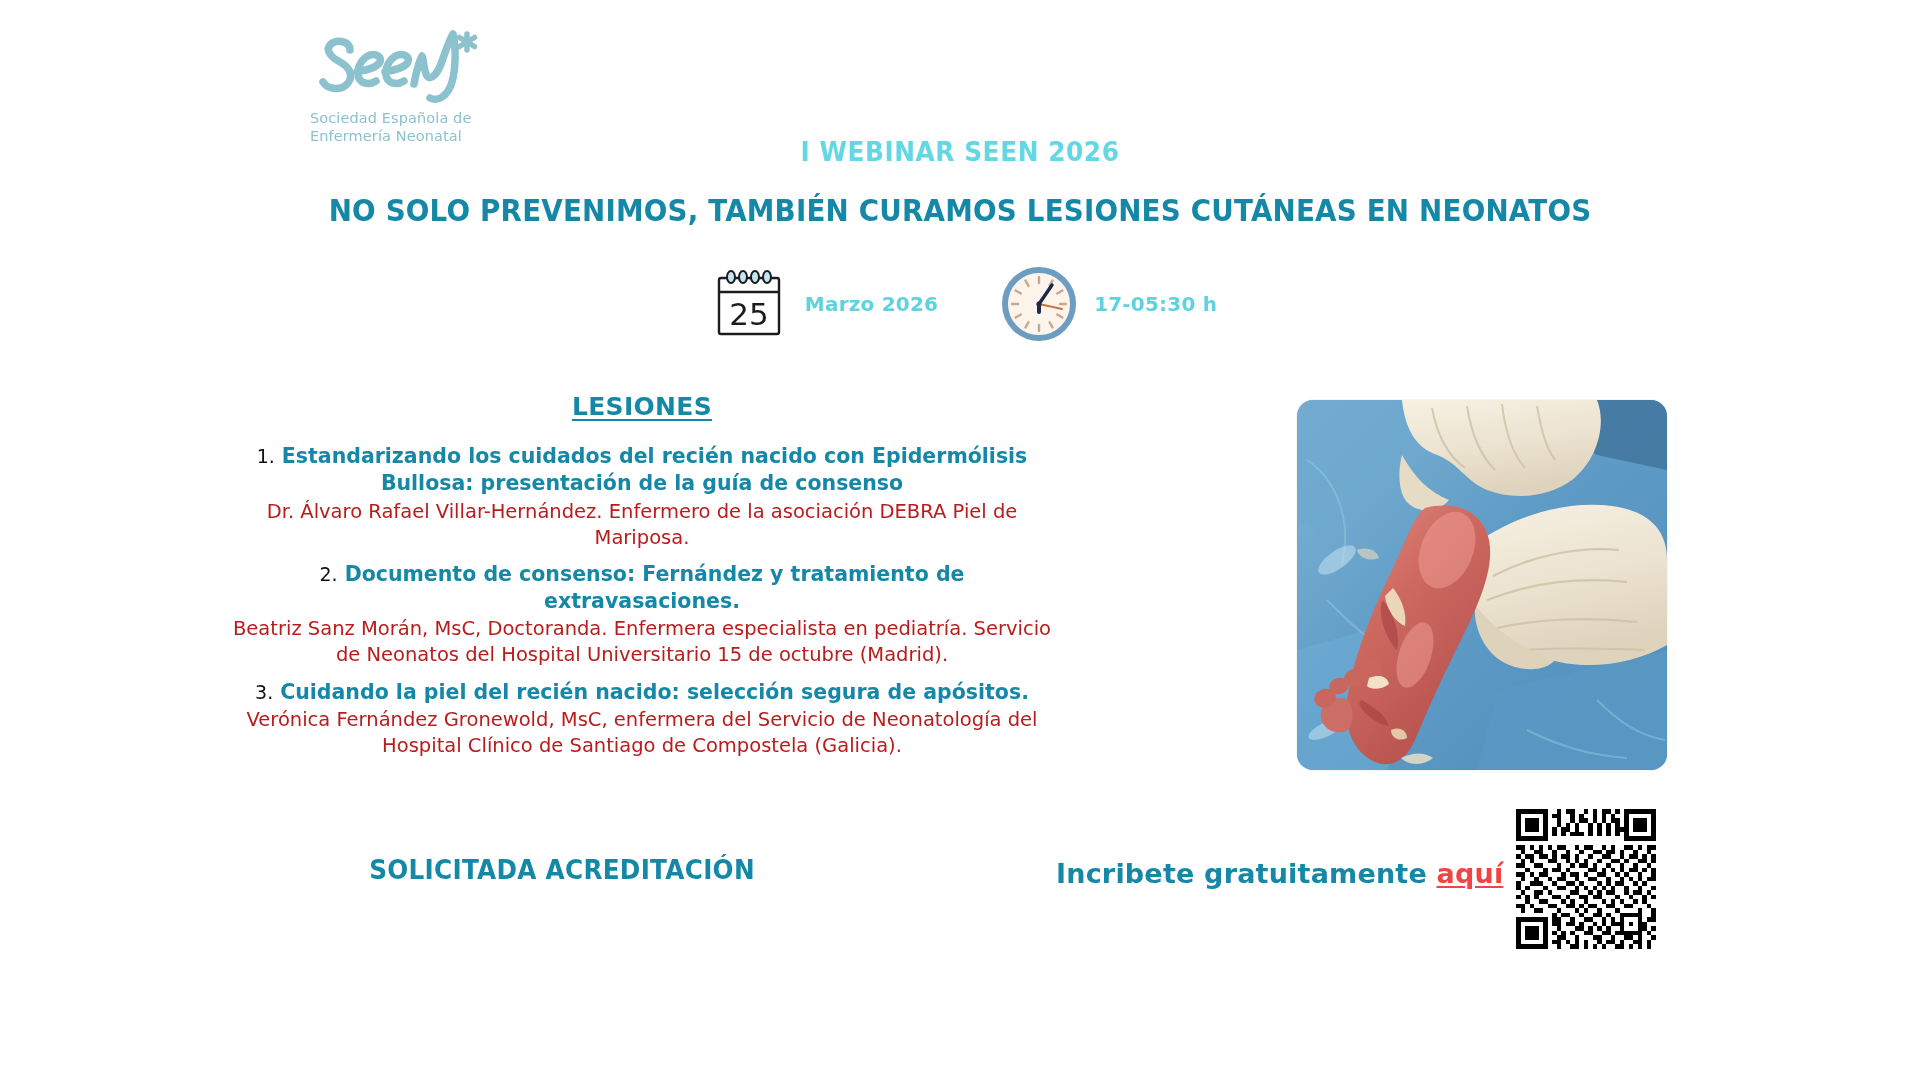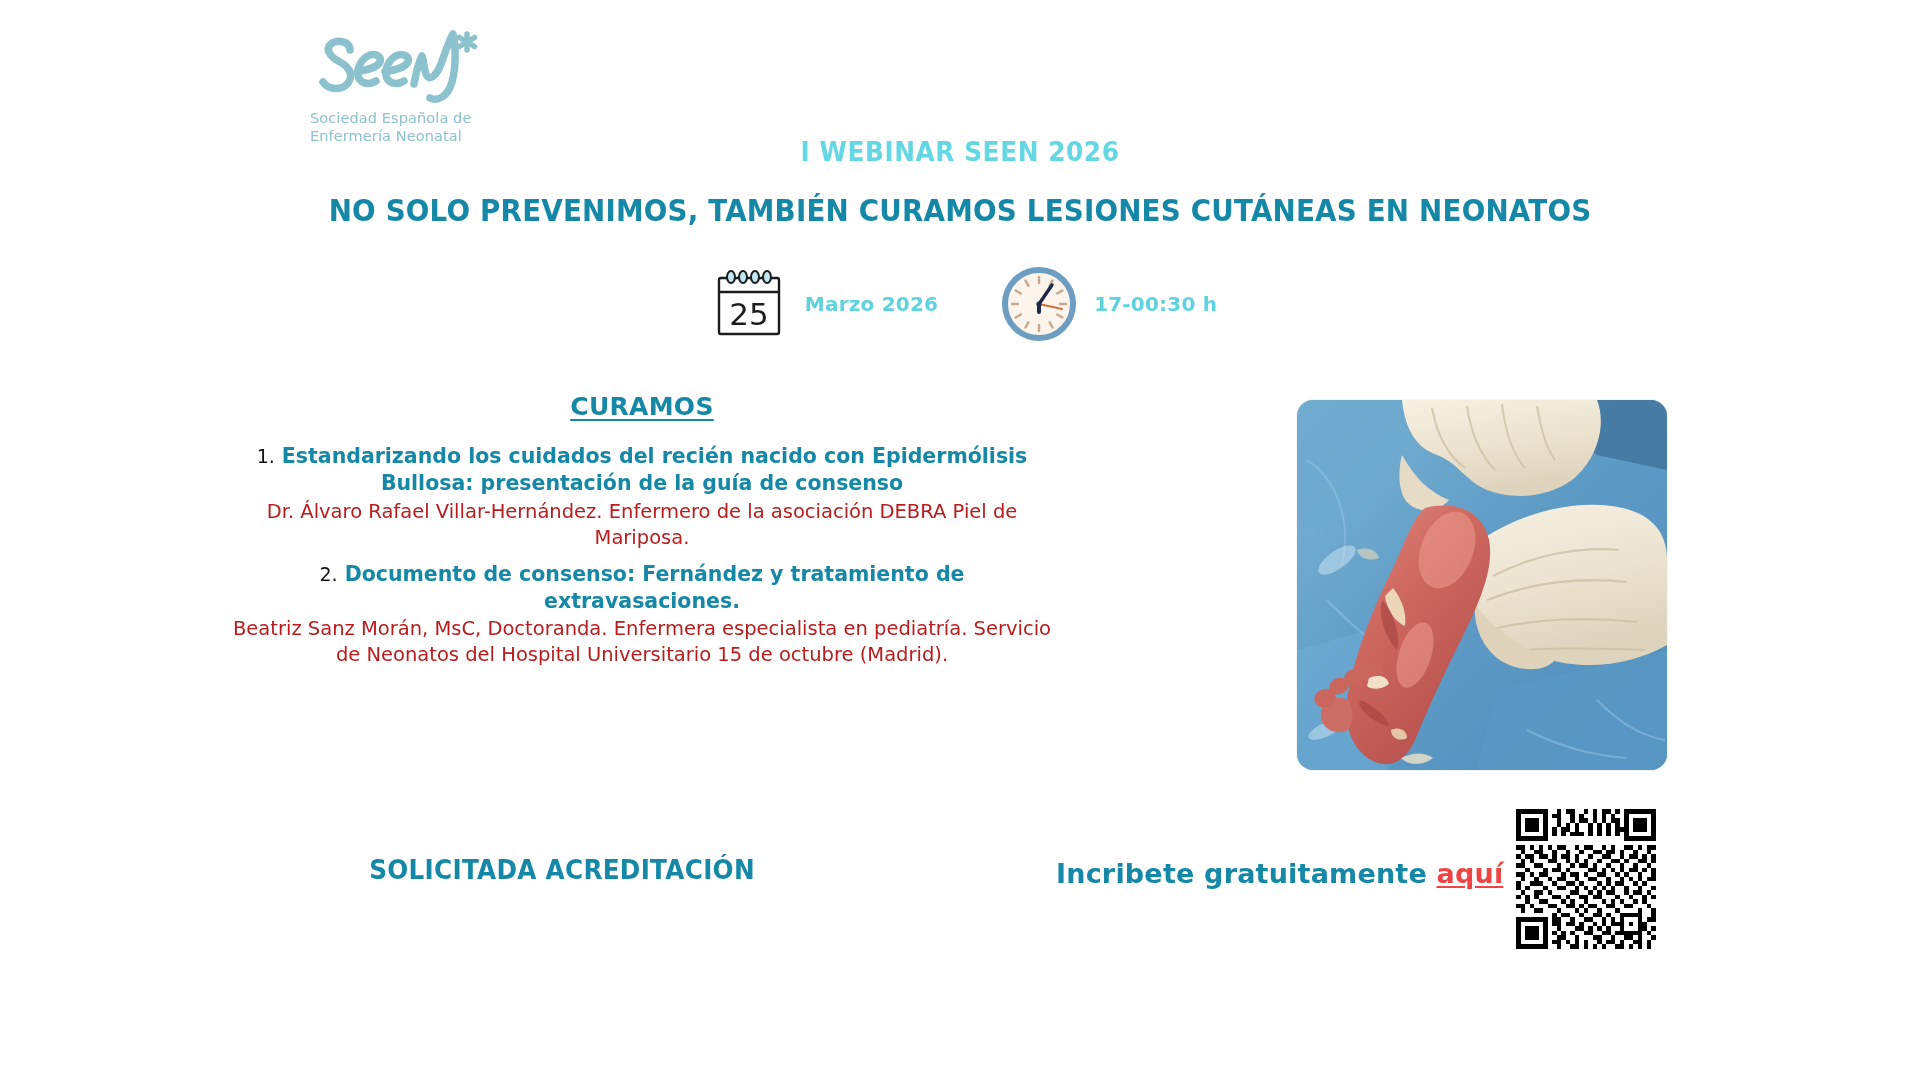--- a/index.html
+++ b/index.html
@@ -275,43 +275,49 @@
           <line x1="12" y1="39" x2="18" y2="39"></line>
           <line x1="15.6" y1="25.5" x2="20.8" y2="28.5"></line>
           <line x1="25.5" y1="15.6" x2="28.5" y2="20.8"></line>
         </g>
         <line x1="39" y1="39" x2="39" y2="47" stroke="#1b2a4a" stroke-width="4" stroke-linecap="round"></line>
         <line x1="39" y1="39" x2="52" y2="20" stroke="#1b2a4a" stroke-width="3.4" stroke-linecap="round"></line>
         <line x1="39" y1="39" x2="62" y2="44" stroke="#d2703a" stroke-width="1.8" stroke-linecap="round"></line>
         <circle cx="39" cy="39" r="2.6" fill="#1b2a4a"></circle>
       </svg>
       <span class="gap-c"></span>
-      <span class="meta-text">17-00:30 h</span>
+      <span class="meta-text">17-05:30 h</span>
     </div>
 
   </div>
 
   <div class="program">
-    <div class="program-title">CURAMOS</div>
+    <div class="program-title">LESIONES</div>
 
     <ul class="prog-list">
       <li class="prog-item">
         <div class="prog-topic">
           <span class="prog-num">1.</span><span>Estandarizando los cuidados del recién nacido con Epidermólisis Bullosa: presentación de la guía de consenso</span>
         </div>
         <div class="prog-speaker">Dr. Álvaro Rafael Villar-Hernández. Enfermero de la asociación DEBRA Piel de Mariposa.</div>
       </li>
 
       <li class="prog-item">
         <div class="prog-topic">
           <span class="prog-num">2.</span><span>Documento de consenso: Fernández y tratamiento de extravasaciones.</span>
         </div>
         <div class="prog-speaker">Beatriz Sanz Morán, MsC, Doctoranda. Enfermera especialista en pediatría. Servicio de Neonatos del Hospital Universitario 15 de octubre (Madrid).</div>
       </li>
 
+      <li class="prog-item">
+        <div class="prog-topic">
+          <span class="prog-num">3.</span><span>Cuidando la piel del recién nacido: selección segura de apósitos.</span>
+        </div>
+        <div class="prog-speaker">Verónica Fernández Gronewold, MsC, enfermera del Servicio de Neonatología del Hospital Clínico de Santiago de Compostela (Galicia).</div>
+      </li>
     </ul>
   </div>
 
   <div class="accreditation">SOLICITADA ACREDITACIÓN</div>
 
   <div class="register"><span>Incribete gratuitamente </span><span class="link">aquí</span></div>
 
   <div class="photo-frame">
     <svg viewBox="0 0 370 370" preserveAspectRatio="xMidYMid slice" aria-hidden="true">
       <defs>

